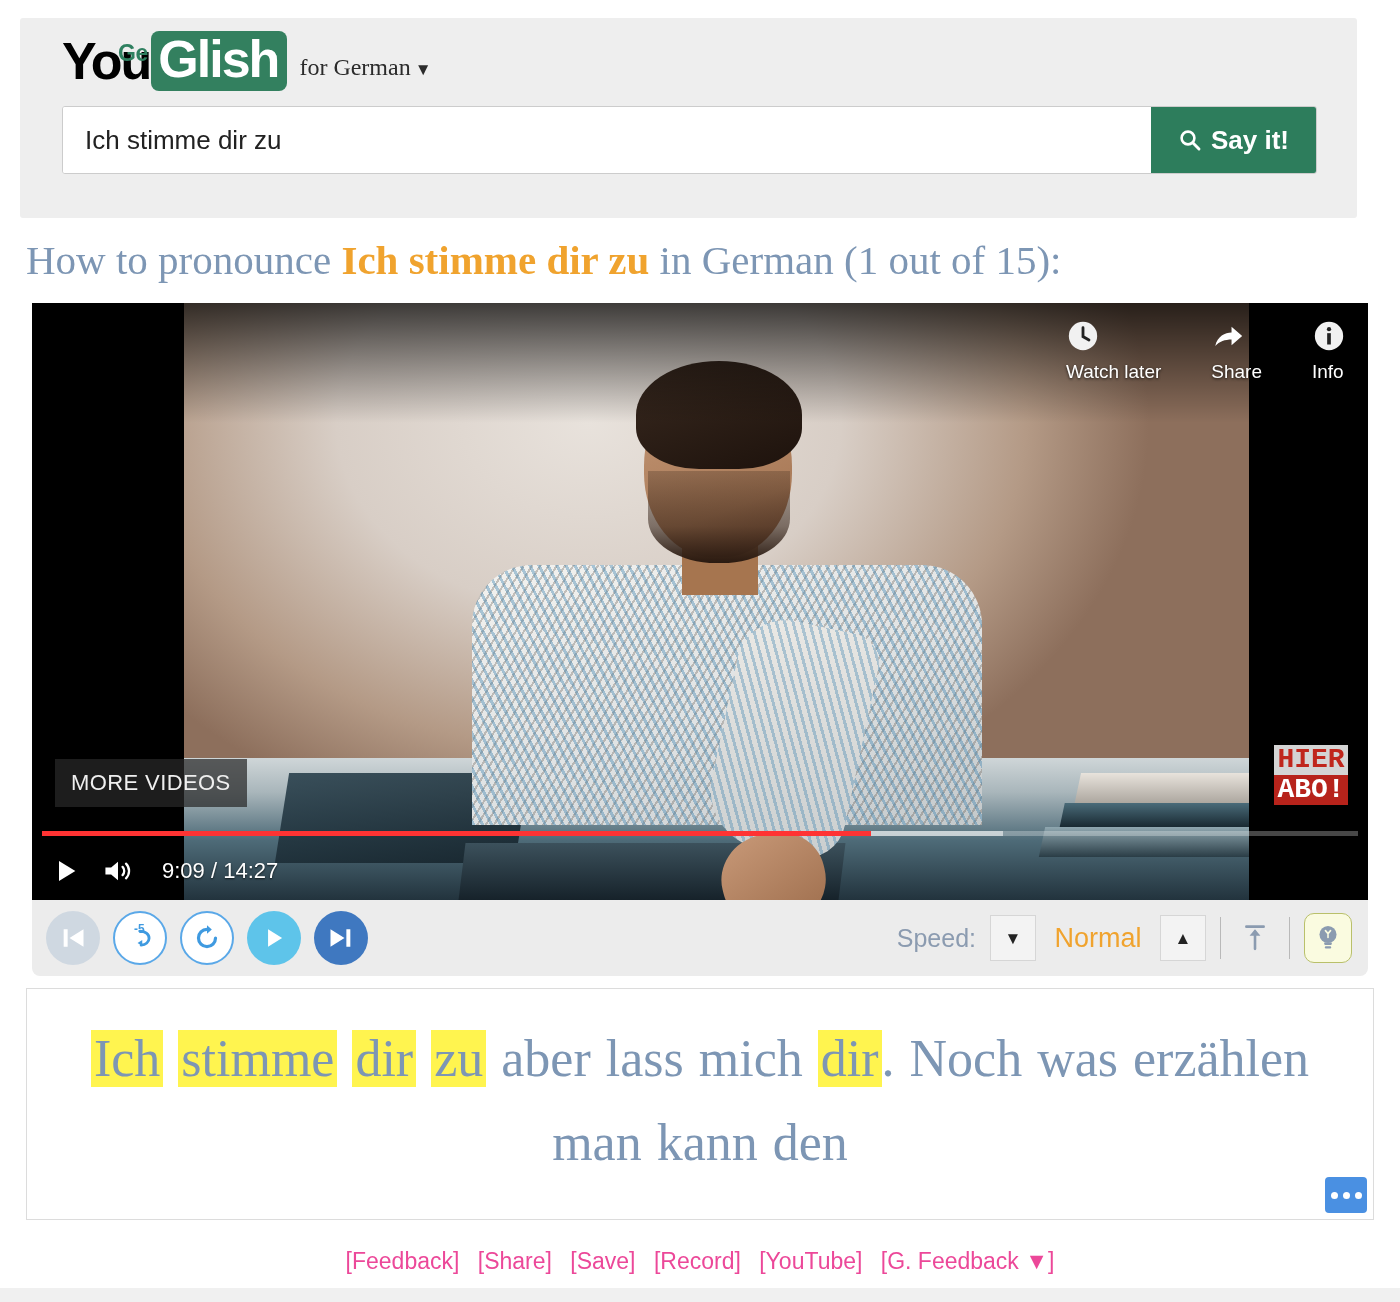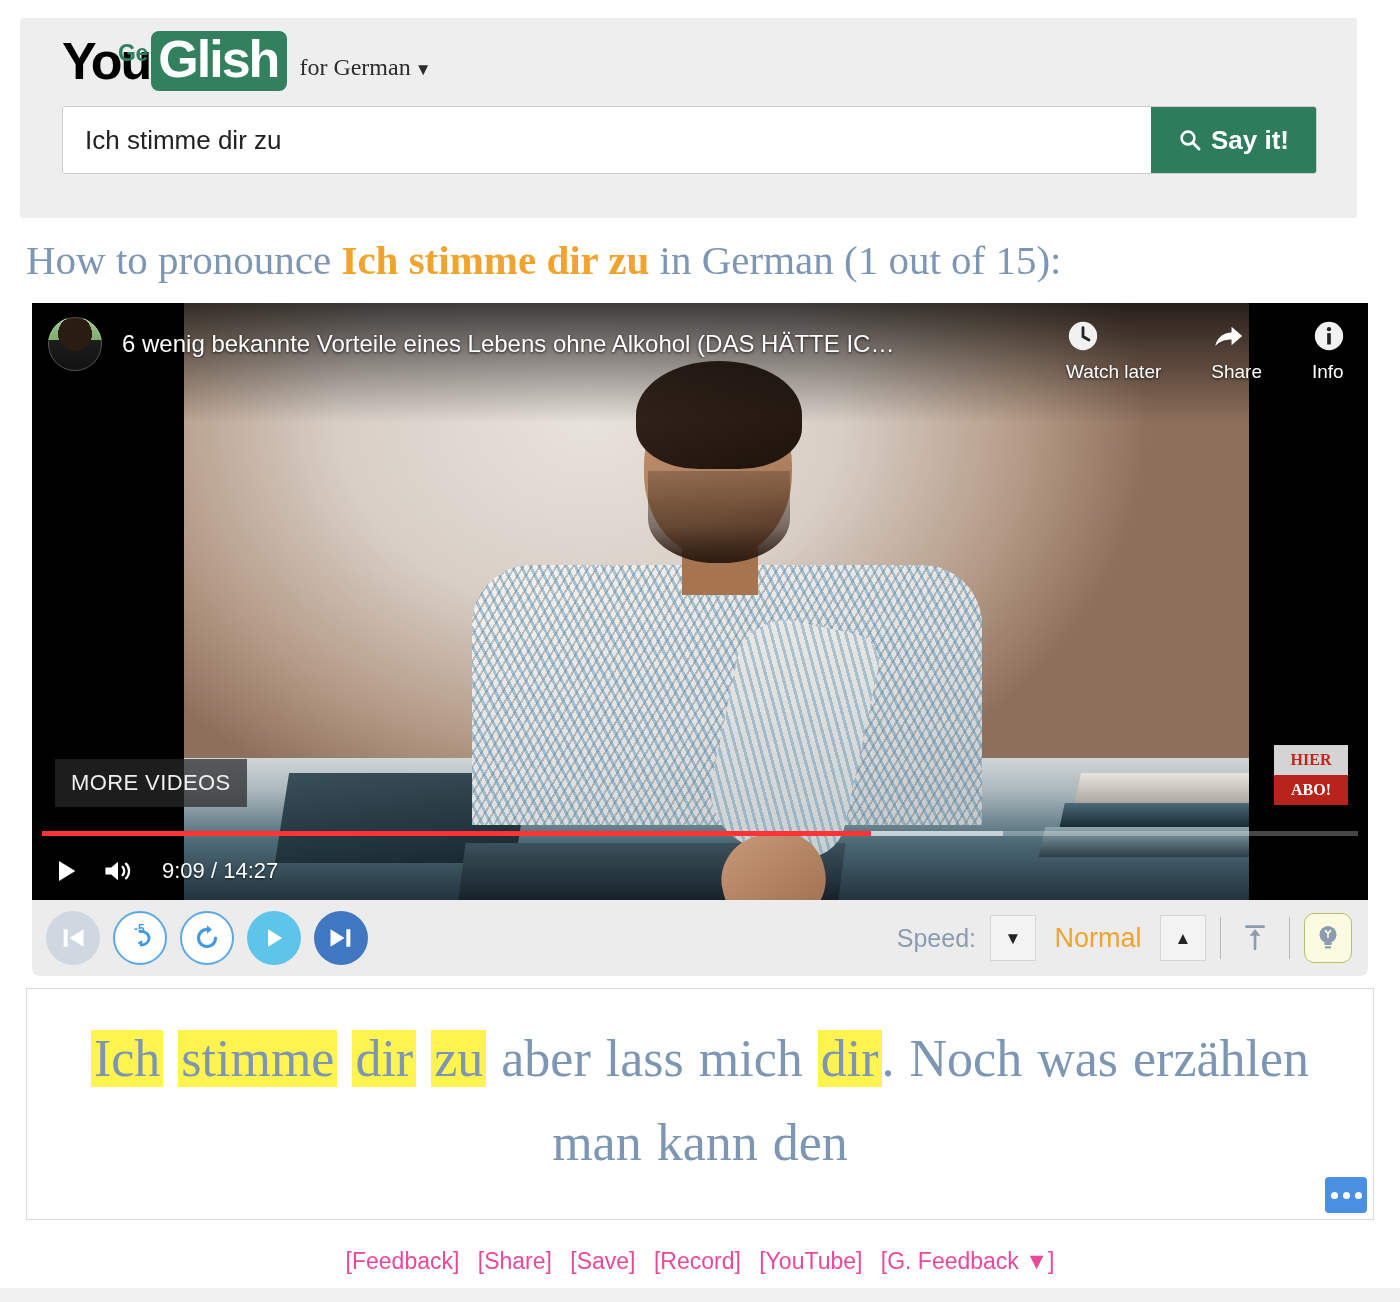--- a/index.html
+++ b/index.html
@@ -216,22 +216,22 @@
   .more-videos {
     position: absolute; left: 23px; top: 456px;
     background: rgba(40,40,40,.72);
     color: #efefef; font-size: 22px;
     padding: 11px 16px;
     letter-spacing: .4px;
   }
   .abo-badge {
     position: absolute; right: 20px; top: 442px;
     width: 74px; text-align: center;
-    font-family: Liberation Serif, serif;
-    font-size: 16px; font-weight: bold; line-height: 30px;
+    font-family: Liberation Mono, monospace;
+    font-size: 28px; font-weight: bold; line-height: 30px;
   }
   .abo-top { background: #d4d4d4; color: #c0261c; }
   .abo-bot { background: #b7231b; color: #ffffff; }
 
   .progress-wrap {
     position: absolute; left: 10px; right: 10px; bottom: 64px; height: 5px;
   }
   .progress-track { position: absolute; inset: 0; background: rgba(255,255,255,.28); }
   .progress-buffer { position: absolute; left: 0; top: 0; height: 100%; background: rgba(255,255,255,.55); }
   .progress-played { position: absolute; left: 0; top: 0; height: 100%; background: #f33; }
@@ -380,24 +380,20 @@
       <div class="person-beard"></div>
       <div class="person-hair"></div>
       <div class="person-hand"></div>
 
       <div class="vignette-l"></div>
       <div class="vignette-r"></div>
     </div>
 
     <div class="player-top-shade"></div>
 
-    <div class="player-title-row">
-      <div class="channel-avatar"></div>
-      <div class="video-title">6 wenig bekannte Vorteile eines Lebens ohne Alkohol (DAS HÄTTE IC…</div>
-    </div>
 
     <div class="top-actions">
       <div class="top-action">
         <svg viewBox="0 0 24 24">
           <circle cx="12" cy="12" r="10" fill="#f1f1f1"></circle>
           <path d="M12 6.2v6.2l4.2 2.4" stroke="#222" stroke-width="2" fill="none" stroke-linecap="round"></path>
         </svg>
         <span>Watch later</span>
       </div>
       <div class="top-action">

